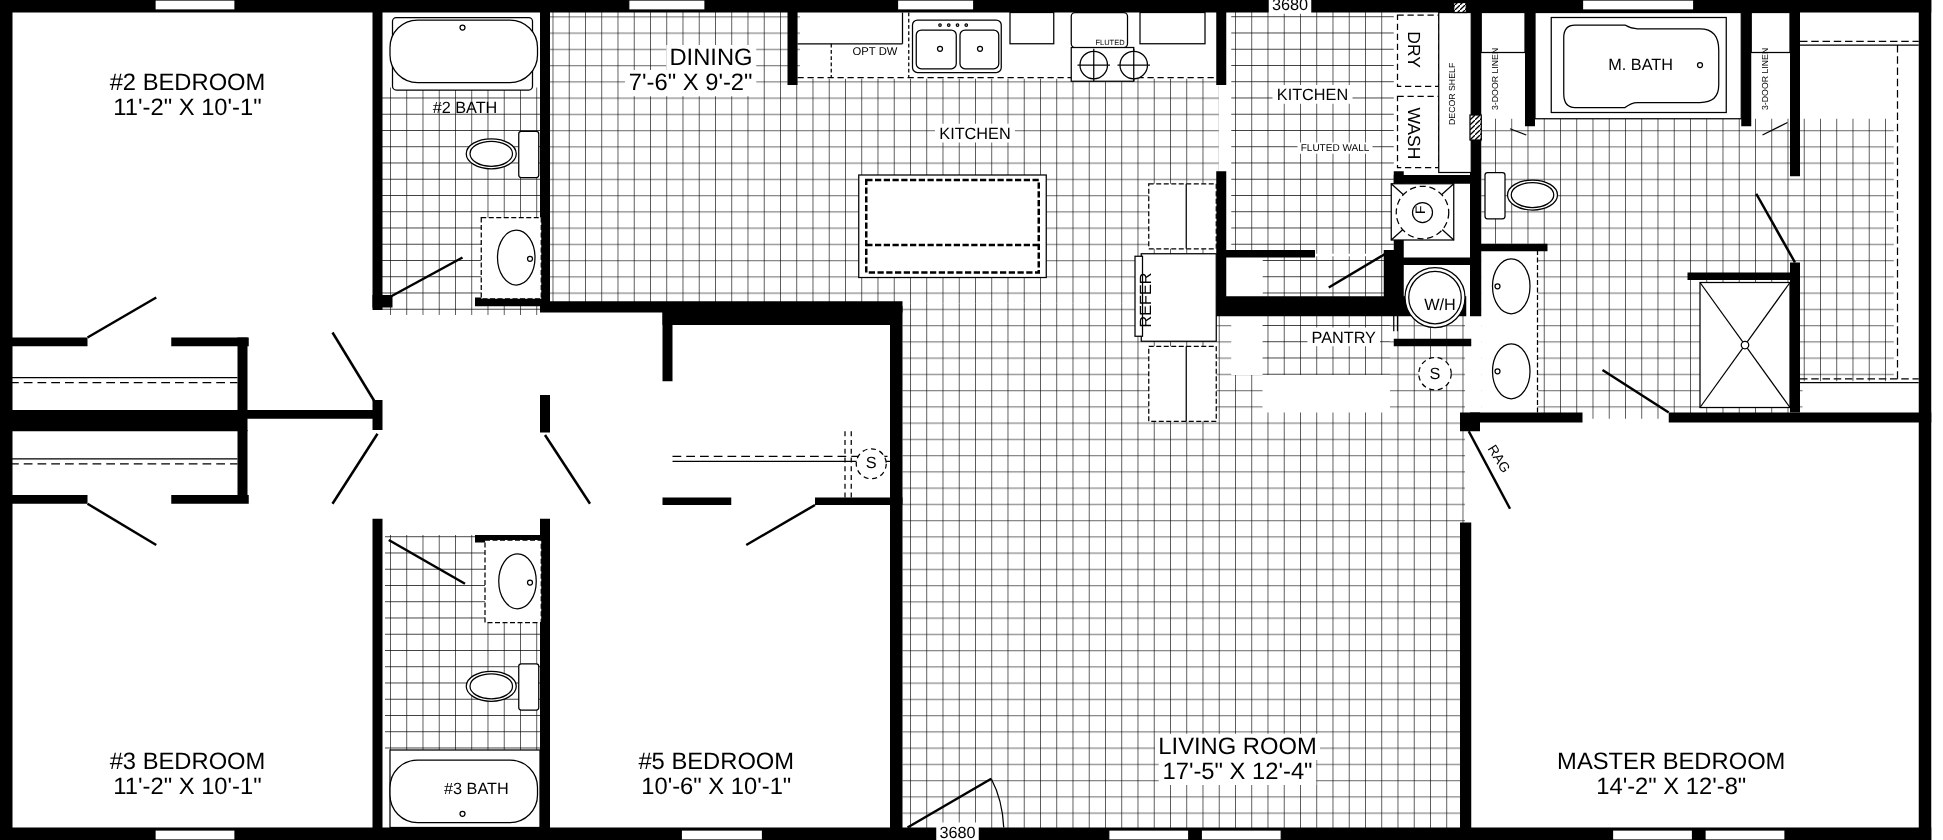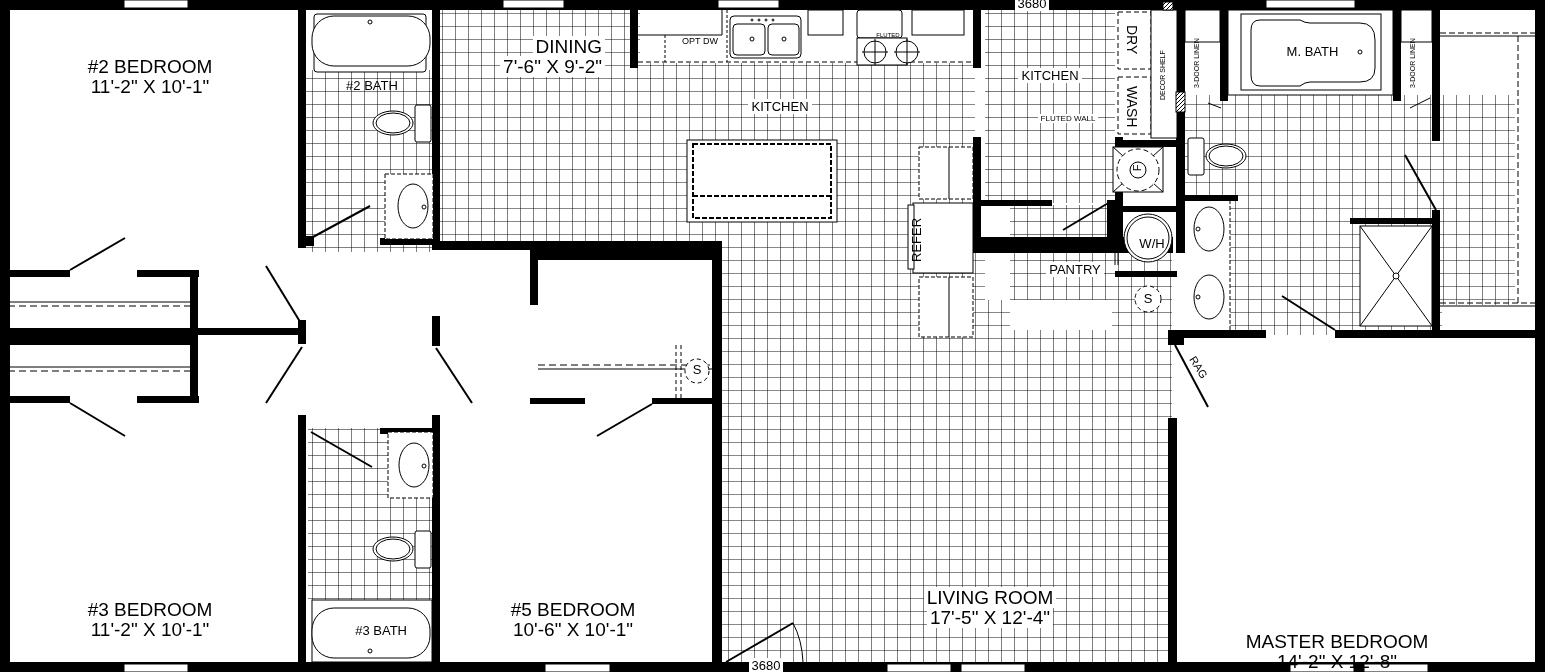--- a/index.html
+++ b/index.html
@@ -331,19 +331,19 @@
 <div class="lbl room-name" style="left:498px;top:600px;width:150px;">
   <div>#5 BEDROOM</div>
   <div class="room-dim">10'-6" X 10'-1"</div>
 </div>
 
 <div class="lbl room-name" style="left:910px;top:588px;width:160px;">
   <div><span class="bg">LIVING ROOM</span></div>
   <div><span class="bg">17'-5" X 12'-4"</span></div>
 </div>
 
-<div class="lbl room-name" style="left:1242px;top:600px;width:190px;margin-top:32px;">
+<div class="lbl room-name" style="left:1242px;top:600px;width:190px;">
   <div>MASTER BEDROOM</div>
   <div class="room-dim">14'-2" X 12'-8"</div>
 </div>
 
 <div class="lbl small" style="left:1012px;top:-3px;width:40px;"><span class="bg">3680</span></div>
 <div class="lbl small" style="left:746px;top:659px;width:40px;"><span class="bg">3680</span></div>
 
 </body></html>

